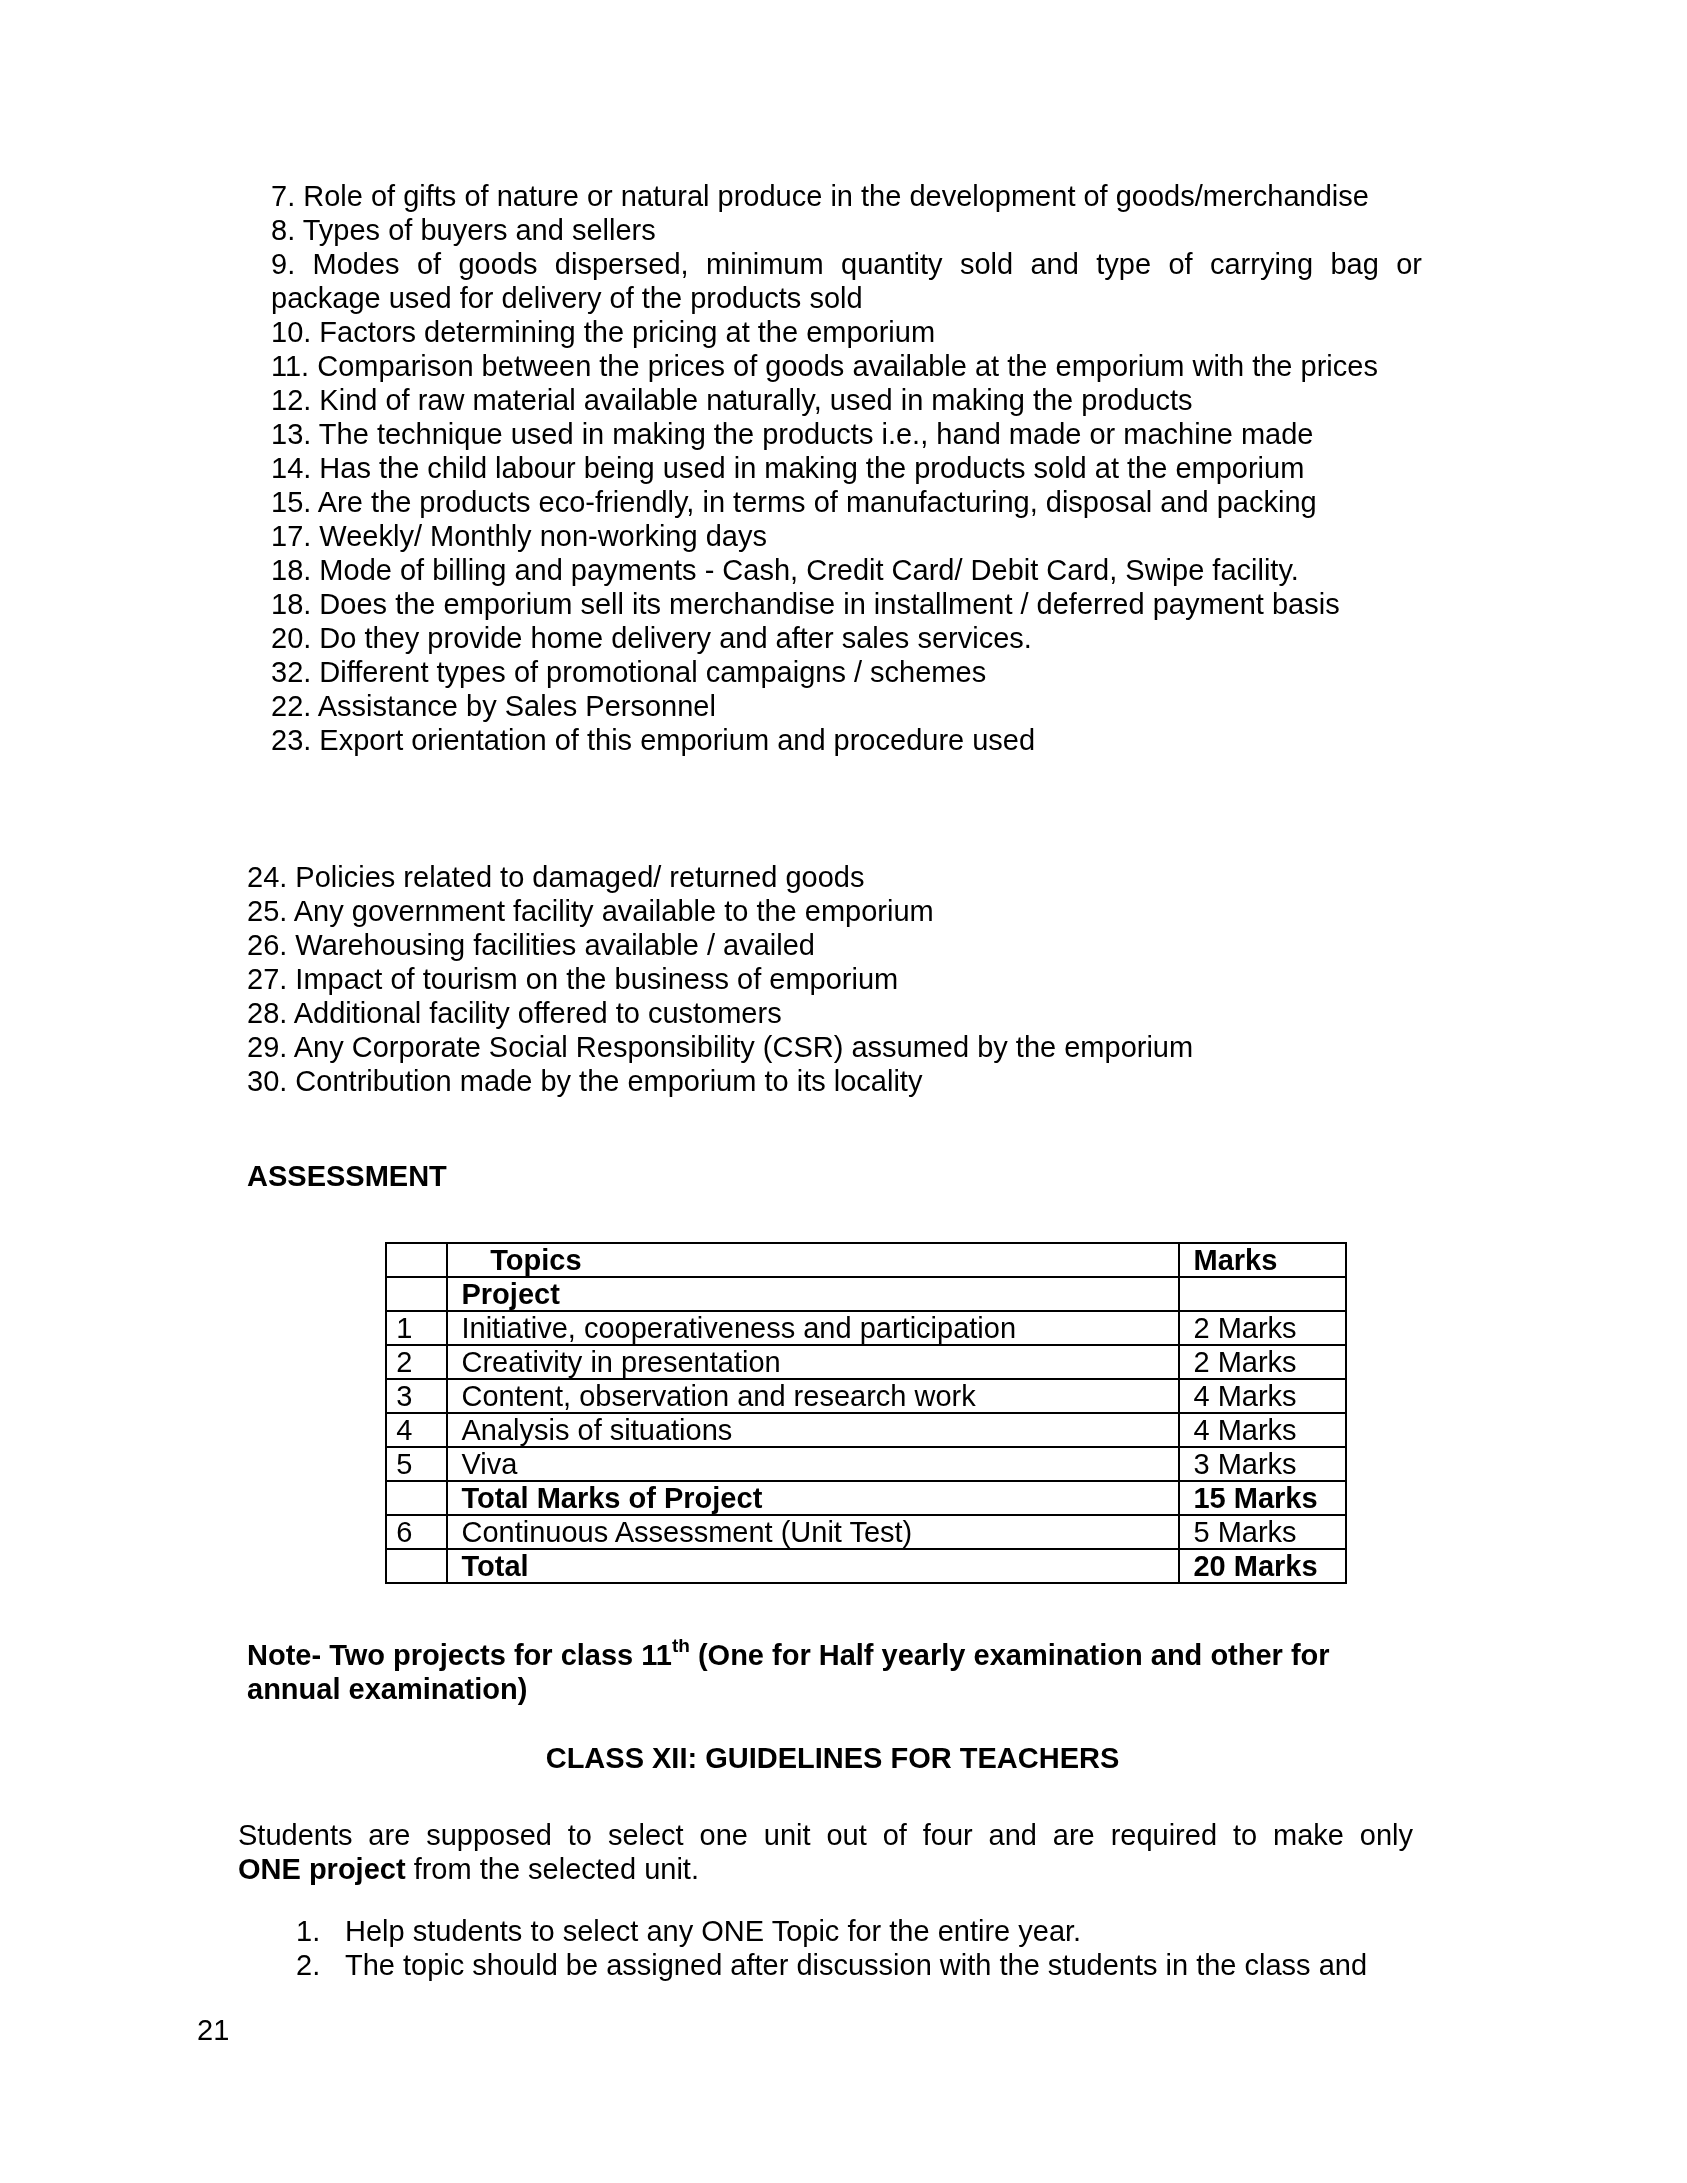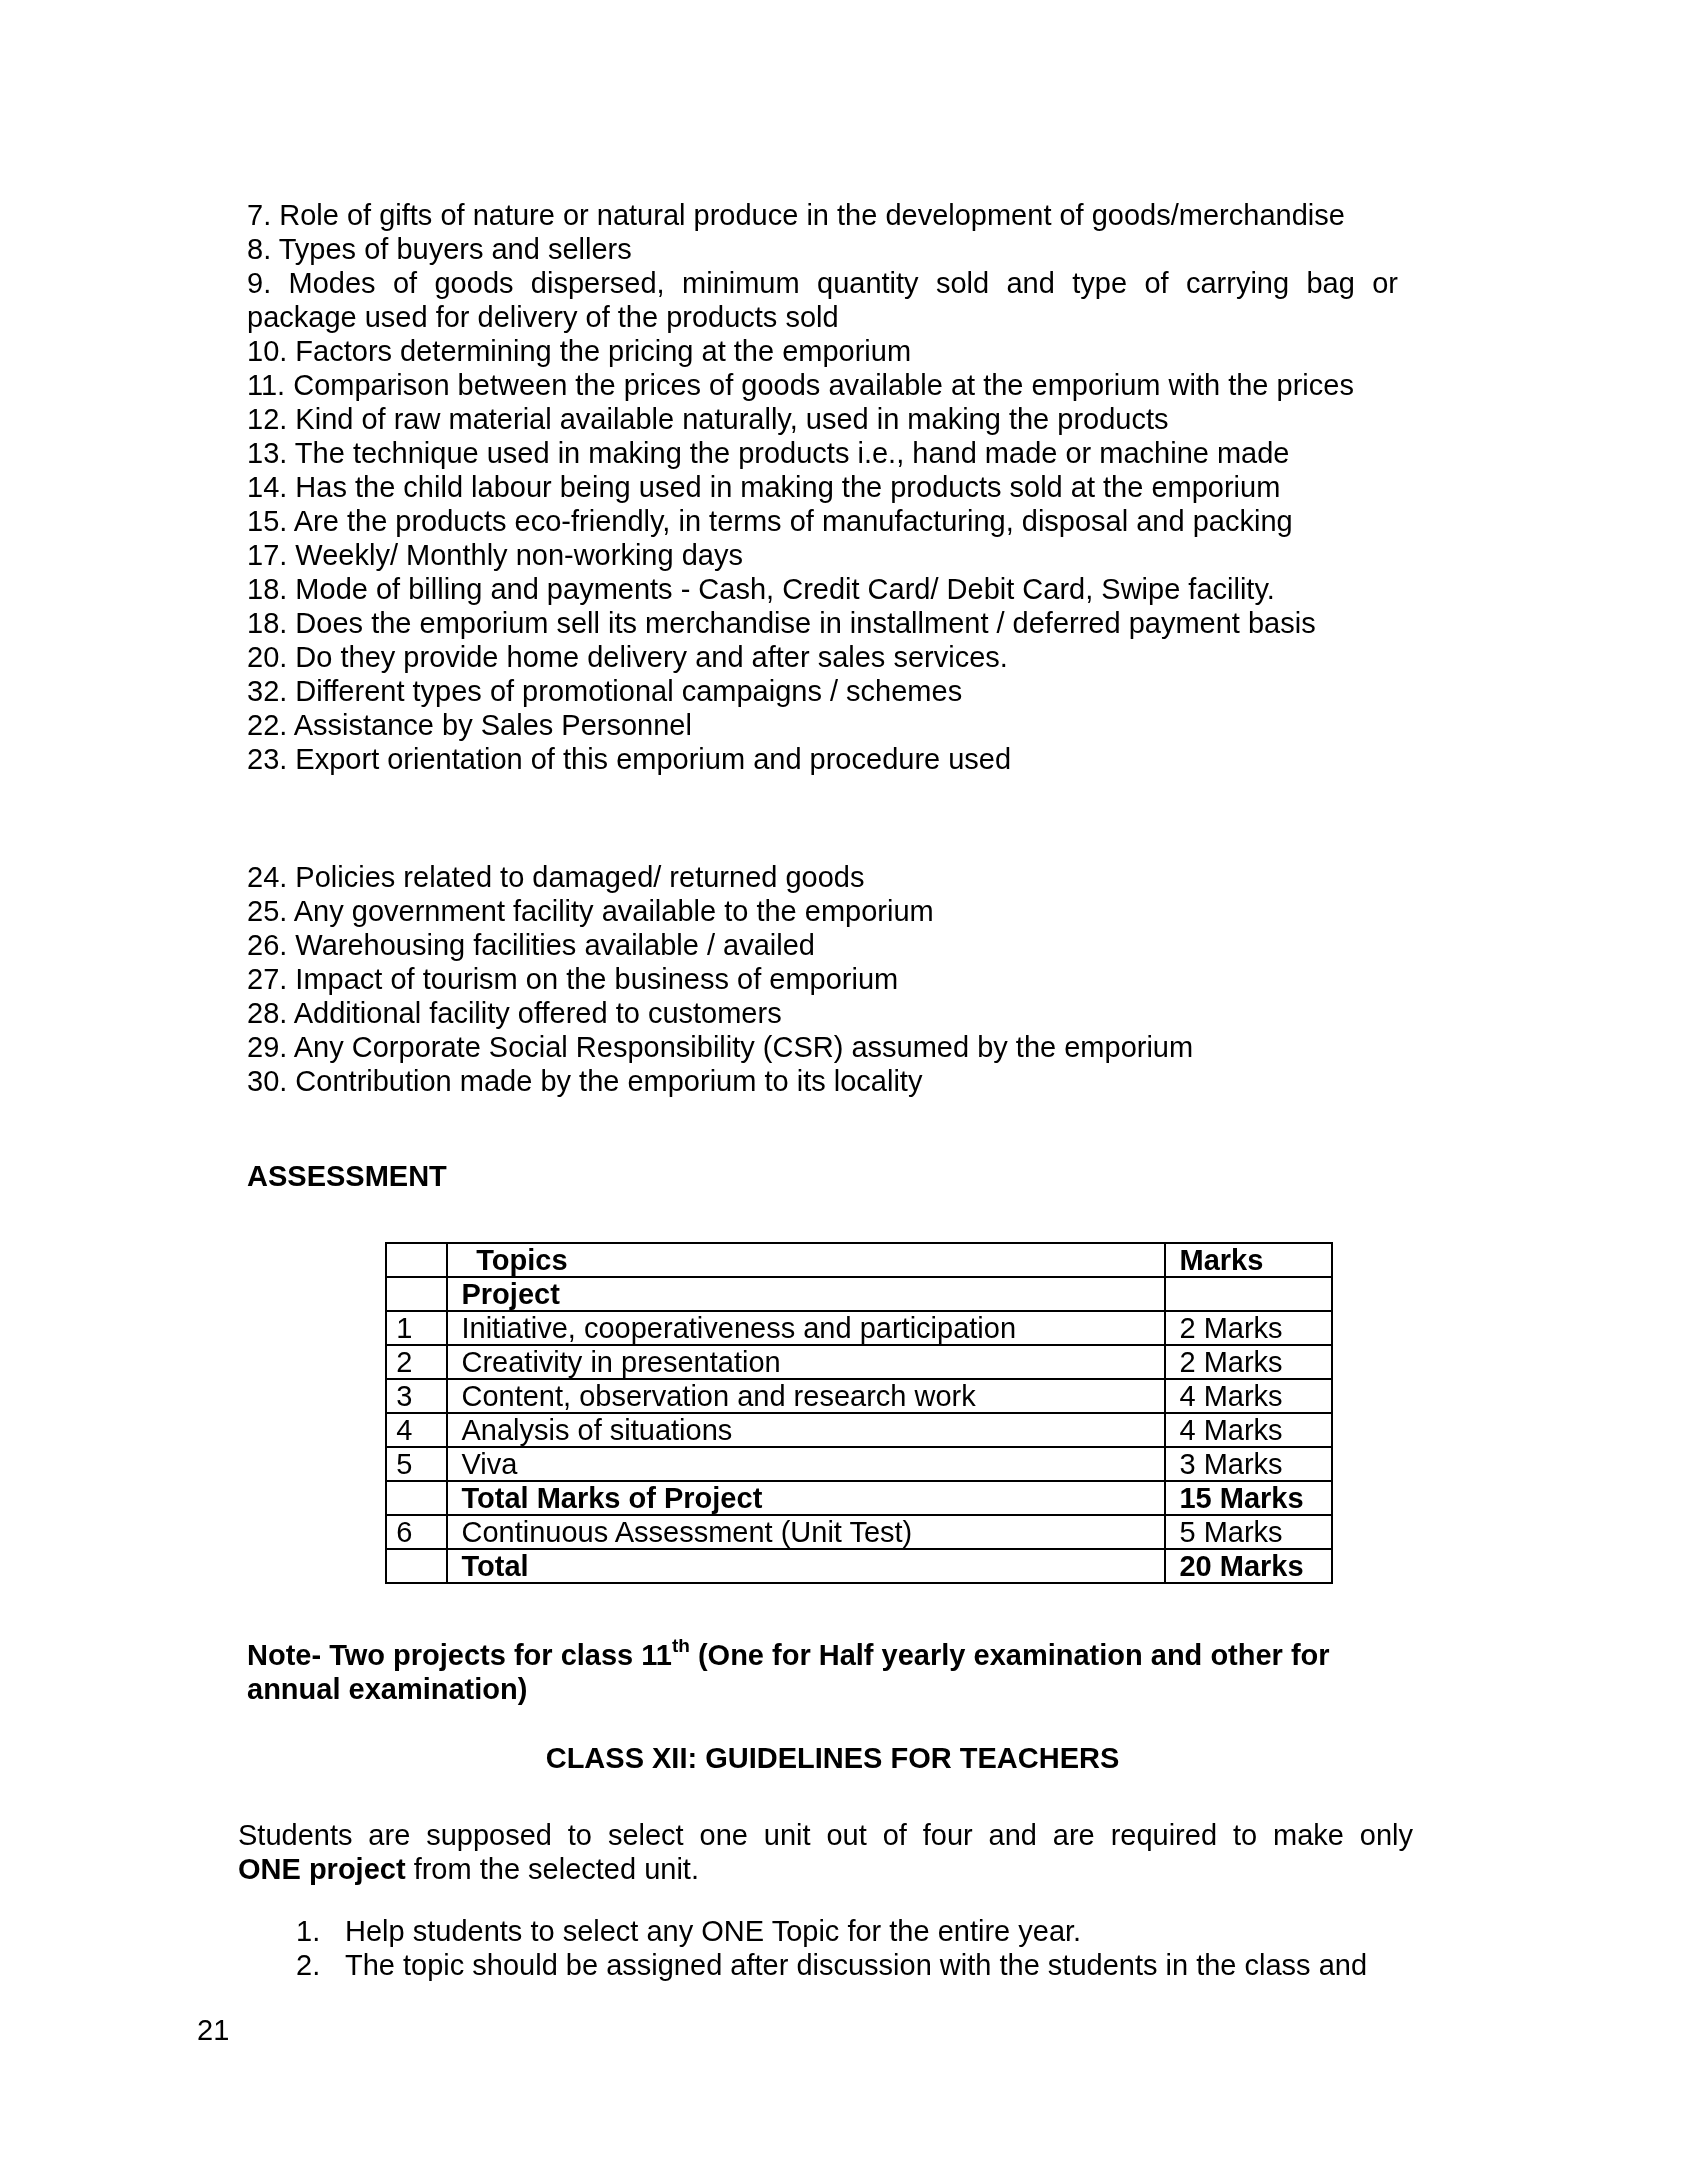--- a/index.html
+++ b/index.html
@@ -1,33 +1,33 @@
 <!DOCTYPE html>
 <html style="font-size:10.6px"><head>
 <meta charset="utf-8">
 <style>
   html, body { margin: 0; padding: 0; background: #ffffff; }
   body { width: 1687px; height: 2183px; position: relative; overflow: hidden;
          font-family: "Liberation Sans", sans-serif; color: #000; }
   .txt { font-size: 29px; line-height: 34px; }
   .block { position: absolute; left: 247px; }
-  #list-a { top: 198px; width: 1151px; }
+  #list-a { top: 179px; width: 1151px; margin-left: 24px; }
   #list-b { top: 860px; width: 1151px; }
   .li { margin: 0; }
   .just { text-align: justify; }
   .just::after { content: ""; display: inline-block; width: 100%; }
   .bold { font-weight: bold; }
   #assess-heading { position: absolute; left: 247px; top: 1159px; }
   #assess-table { position: absolute; left: 385px; top: 1242px; border-collapse: collapse; }
   #assess-table td { border: 2px solid #000; padding: 0 0 0 13.2px; height: 32px;
                      font-size: 29px; line-height: 32px; vertical-align: middle; white-space: nowrap; }
   #assess-table td.num { width: 50px; padding-left: 9.3px; }
   #assess-table td.topic { width: 688px; }
   #assess-table td.marks { width: 152px; }
-  #assess-table td.topic.indent { padding-left: 28px; }
+  #assess-table td.topic.indent { padding-left: 42px; }
   #note { position: absolute; left: 247px; top: 1638px; width: 1164px; }
   sup { font-size: 19px; line-height: 0; position: relative; top: -2.6px; }
   #class-heading { position: absolute; left: 0; width: 1665px; top: 1741px; text-align: center; }
   #students-para { position: absolute; left: 238px; top: 1818px; width: 1175px; }
   #guide-list { position: absolute; left: 296px; top: 1914px; }
   .gli { display: flex; }
   .gli .n { width: 49px; }
   #page-number { position: absolute; left: 197px; top: 2013px; }
 </style>
 </head>

